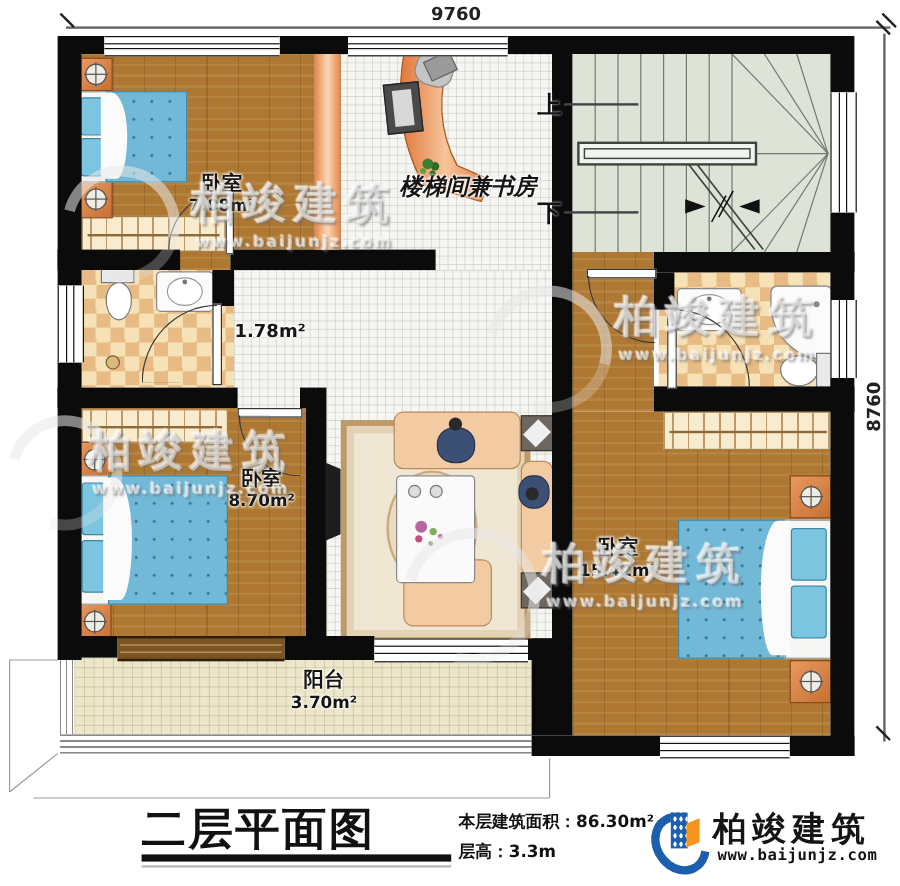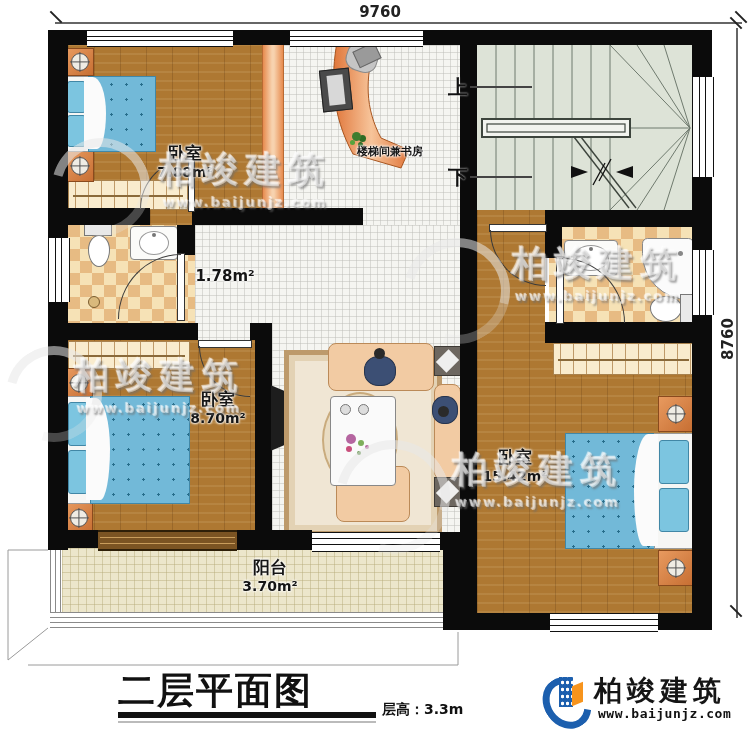--- a/index.html
+++ b/index.html
@@ -309,21 +309,21 @@
   <div class="leaf" style="left:489px;top:224px;width:56px;height:6px;"></div>
   <div class="arc" style="left:490px;top:230px;width:55px;height:55px;border-left:1.6px solid #3a3a3a;border-bottom:1.6px solid #3a3a3a;border-bottom-left-radius:100% 100%;"></div>
   <div class="leaf" style="left:556px;top:256px;width:6px;height:66px;"></div>
   <div class="arc" style="left:562px;top:258px;width:62px;height:64px;border-top:1.6px solid #3a3a3a;border-right:1.6px solid #3a3a3a;border-top-right-radius:100% 100%;"></div>
 
   <div class="label" style="left:140px;top:144px;width:90px;">
     <div class="nm">卧室</div>
       <div class="ar">7.08m²</div>
   </div>
   <div class="label" style="left:320px;top:146px;width:140px;">
-    <div class="nm" style="font-size:11px;">楼梯间兼书房</div>
+    <div class="nm" style="font-size:19px;font-style:italic;">楼梯间兼书房</div>
   </div>
   <div class="label" style="left:185px;top:268px;width:80px;">
     <div class="ar" style="font-size:15px;">1.78m²</div>
   </div>
   <div class="label" style="left:178px;top:390px;width:80px;">
     <div class="nm">卧室</div>
       <div class="ar">8.70m²</div>
   </div>
   <div class="label" style="left:475px;top:448px;width:80px;">
     <div class="nm">卧室</div>
@@ -360,20 +360,21 @@
   <div class="tick" style="left:733px;top:16px;"></div>
   <div class="dimtext" style="left:348px;top:3px;width:64px;">9760</div>
   <div class="dimline" style="left:736px;top:28px;width:1.5px;height:590px;"></div>
   <div class="tick" style="left:728px;top:22px;"></div>
   <div class="tick" style="left:728px;top:610px;"></div>
   <div class="dimtext" style="left:698px;top:330px;width:60px;transform:rotate(-90deg);">8760</div>
 
   <div class="tb-title" style="left:118px;top:666px;">二层平面图</div>
   <div class="tb-rule" style="left:118px;top:712px;width:258px;height:6px;"></div>
   <div class="tb-rule2" style="left:118px;top:721px;width:258px;height:2px;"></div>
+  <div class="tb-small" style="left:382px;top:676px;">本层建筑面积：86.30m²</div>
   <div class="tb-small" style="left:382px;top:701px;">层高：3.3m</div>
   <div class="abs" style="left:544px;top:670px;width:46px;height:54px;z-index:90;">
     <div class="li-arc"></div>
       <div class="li-bld"></div>
       <div class="li-orange"></div>
   </div>
   <div class="brand-name" style="left:594px;top:672px;">柏竣建筑</div>
   <div class="brand-url" style="left:598px;top:706px;">www.baijunjz.com</div>
 
 </div>

